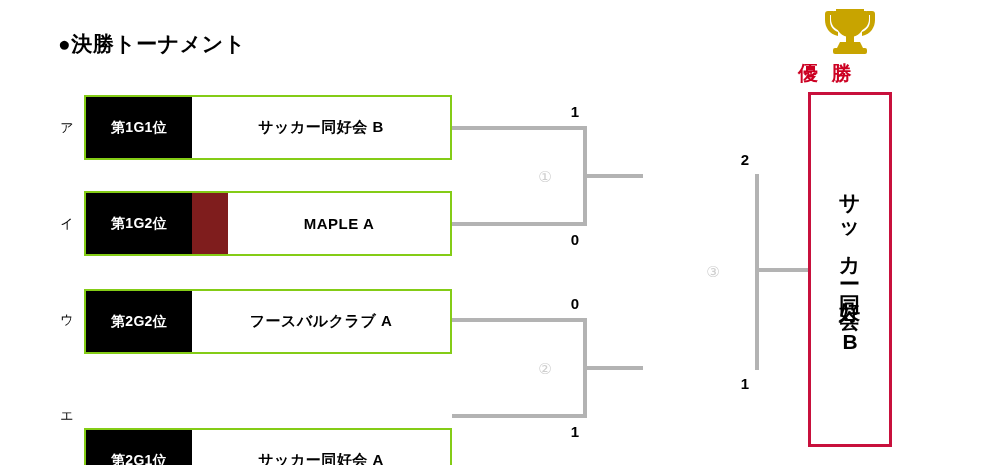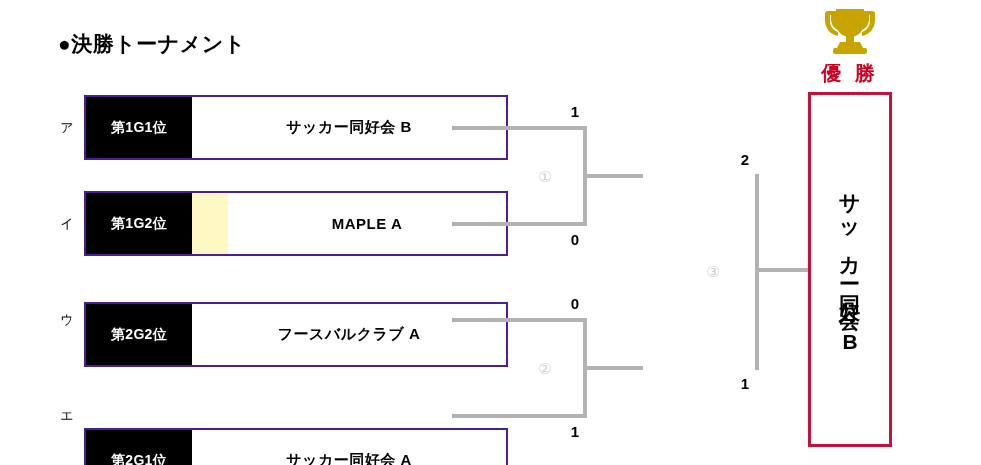--- a/index.html
+++ b/index.html
@@ -39,26 +39,26 @@
     text-align: center;
     font-size: 13px;
     color: #000;
     line-height: 1;
   }
 
   
   .team-row {
     position: absolute;
     left: 84px;
-    width: 424px;
+    width: 368px;
     height: 65px;
     display: flex;
     box-sizing: border-box;
-    border: 2px solid #4c1d95;
-    background: #fef9c3;
+    border: 2px solid #84cc16;
+    background: #7f1d1d;
   }
   .rank-cell {
     width: 106px;
     flex: 0 0 106px;
     background: #000000;
     color: #ffffff;
     display: flex;
     align-items: center;
     justify-content: center;
     font-size: 14px;
@@ -116,21 +116,21 @@
     left: 820px;
     top: 6px;
     width: 60px;
     height: 54px;
   }
   .champion-label {
     position: absolute;
     left: 798px;
     top: 60px;
     width: 104px;
-    text-align: center;
+    text-align: left;
     font-size: 20px;
     font-weight: bold;
     color: #cc0022;
     letter-spacing: 4px;
   }
   .winner-box {
     position: absolute;
     left: 808px;
     top: 92px;
     width: 84px;
@@ -167,21 +167,21 @@
   <div class="team-row" style="top:95px;">
     <div class="rank-cell">第1G1位</div>
     <div class="name-cell">サッカー同好会 B</div>
   </div>
 
   <div class="team-row" style="top:191px;gap:36px;">
     <div class="rank-cell">第1G2位</div>
     <div class="name-cell">MAPLE A</div>
   </div>
 
-  <div class="team-row" style="top:302px;">
+  <div class="team-row" style="top:289px;">
     <div class="rank-cell">第2G2位</div>
     <div class="name-cell">フースバルクラブ A</div>
   </div>
 
   <div class="team-row" style="top:383px;margin-top:45px;">
     <div class="rank-cell">第2G1位</div>
     <div class="name-cell">サッカー同好会 A</div>
   </div>
 
   <div class="line-h" style="left:452px; top:126px; width:135px;"></div>

